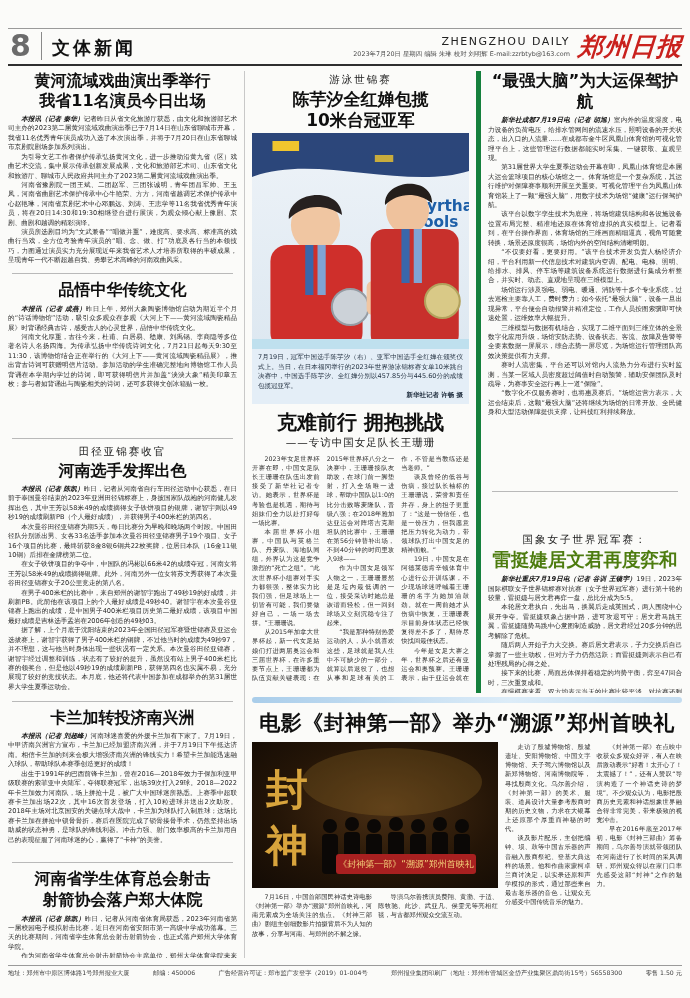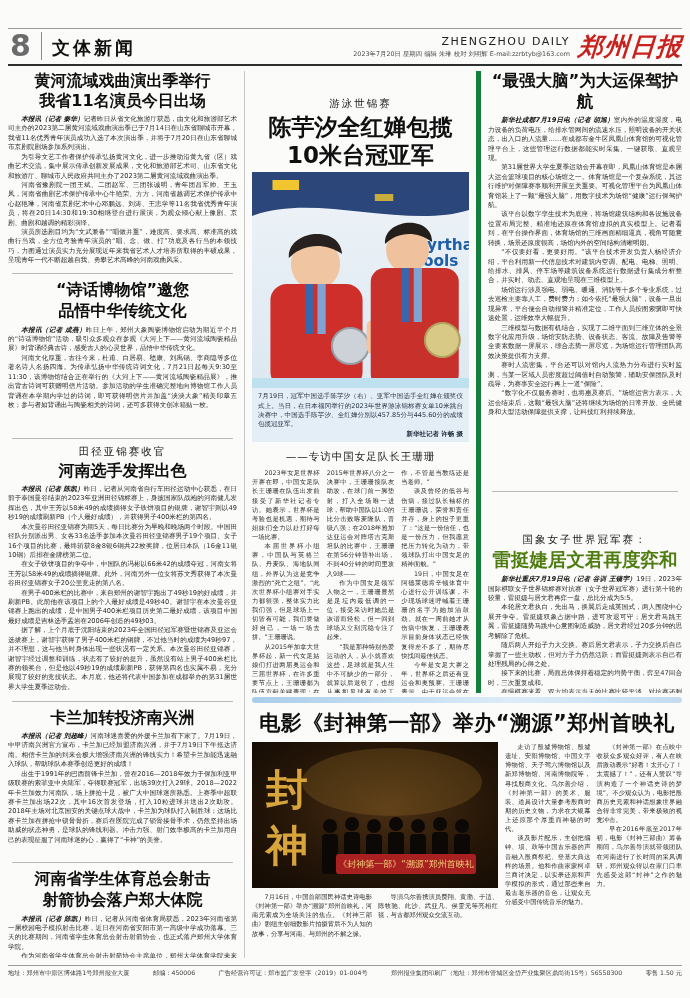--- a/index.html
+++ b/index.html
@@ -22,38 +22,38 @@
   .col-l{width:236px;flex:none;padding-right:7px;overflow:hidden;}
   .mr{flex:1;border-left:1px solid #c8c8c8;padding-left:7px;display:flex;flex-direction:column;overflow:hidden;}
   .mr-top{display:flex;height:622px;overflow:hidden;}
   .col-m{width:224px;flex:none;padding-right:7px;overflow:hidden;}
   .col-r{flex:1;border-left:5px solid #15803d;padding-left:7px;overflow:hidden;}
 
   .art{overflow:hidden;}
   .hr{border:0;border-top:1px solid #b9b9b9;margin:6px 4px;}
 
   .kicker{font-size:10.5px;text-align:center;letter-spacing:2px;color:#1b1b1b;margin-bottom:2px;}
-  .h-xl{font-size:23px;font-weight:bold;text-align:center;line-height:1.22;color:#0f0f0f;}
+  .h-xl{font-size:17px;font-weight:bold;text-align:center;line-height:1.22;color:#0f0f0f;}
   .h-l{font-size:16px;font-weight:bold;text-align:center;line-height:1.25;color:#0f0f0f;}
   .h-m{font-size:16px;font-weight:bold;text-align:center;line-height:1.3;color:#0f0f0f;}
   .subtitle{font-size:10.5px;text-align:center;color:#1b1b1b;margin-top:2px;letter-spacing:1px;}
 
   .bt{font-size:6.6px;line-height:1.43;text-align:justify;color:#2b2b2b;margin-top:4px;}
   .bt p{text-indent:2em;}
   .lead{font-weight:bold;color:#111;font-style:italic;}
 
   
   .art-opera{height:196px;}
   .art-museum{height:152px;}
   .art-athletics{height:250px;}
   .art-kalanga{height:148px;}
   .art-shooting{height:92px;}
 
   
-  .dive-head{padding:2px 0 3px;margin-top:24px;}
+  .dive-head{padding:2px 0 3px;}
   .photo-dive{width:100%;height:216px;display:block;}
   .caption{background:#e4eef7;font-size:6.5px;line-height:1.45;text-align:justify;color:#243242;padding:4px 6px 3px;}
   .caption .credit{display:block;text-align:right;font-weight:bold;}
 
   
   .art-wang{margin-top:6px;}
   .wang-body{margin-top:4px;height:236px;column-count:3;column-gap:7px;font-size:6.3px;line-height:1.45;text-align:justify;color:#2b2b2b;overflow:hidden;}
   .wang-body p{text-indent:2em;}
 
   
@@ -108,21 +108,20 @@
           <p>为引导文艺工作者保护传承弘扬黄河文化，进一步推动沿黄九省（区）戏曲艺术交流，集中展示传承创新发展成果，文化和旅游部艺术司、山东省文化和旅游厅、聊城市人民政府共同主办了2023第二届黄河流域戏曲演出季。</p>
           <p>河南省豫剧院一团王斌、二团赵军、三团张诚明，青年团吕军帅、王玉凤，河南省曲剧艺术保护传承中心牛艳荣、方方，河南省越调艺术保护传承中心赵艳琳，河南省京剧艺术中心邓鹏远、刘涛、王志学等11名我省优秀青年演员，将在20日14:30和19:30相继登台进行展演，为观众倾心献上豫剧、京剧、曲剧和越调的精彩演绎。</p>
           <p>演员所选剧目均为“文武兼备”“唱做并重”，难度高、要求高、标准高的戏曲行当戏，全方位考验青年演员的“唱、念、做、打”功底及各行当的本领技巧，力图通过演员实力充分展现近年来我省艺术人才培养所取得的丰硕成果，呈现青年一代不断超越自我、勇攀艺术高峰的河南戏曲风采。</p>
         </div>
       </div>
 
       <hr class="hr">
 
       <div class="art art-museum">
         <div class="h-m">
-          <div>“诗话博物馆”邀您</div>
           <div>品悟中华传统文化</div>
         </div>
         <div class="bt">
           <p><span class="lead">本报讯（记者 成燕）</span><span>昨日上午，郑州大象陶瓷博物馆启动为期近半个月的“诗话博物馆”活动，吸引众多观众在参观《大河上下——黄河流域陶瓷精品展》时背诵经典古诗，感受古人的心灵世界，品悟中华传统文化。</span></p>
           <p>河南文化厚重，古往今来，杜甫、白居易、嵇康、刘禹锡、李商隐等多位著名诗人名扬四海。为传承弘扬中华传统诗词文化，7月21日起每天9:30至11:30，该博物馆结合正在举行的《大河上下——黄河流域陶瓷精品展》，推出背古诗词可获赠明信片活动。参加活动的学生准确完整地向博物馆工作人员背诵在本学期内学过的诗词，即可获得明信片并加盖“泱泱大象”精美印章五枚；参与者如背诵出与陶瓷相关的诗词，还可多获得文创冰箱贴一枚。</p>
         </div>
       </div>
 
       <hr class="hr">
 
@@ -207,20 +206,21 @@
             <circle cx="186" cy="168" r="17" fill="#d9c987" stroke="#b2a25d" stroke-width="2"></circle>
             <rect x="0" y="206" width="212" height="10" fill="#bfe0ee"></rect>
           </svg>
 
           <div class="caption">
             <span>7月19日，冠军中国选手陈芋汐（右）、亚军中国选手全红婵在颁奖仪式上。当日，在日本福冈举行的2023年世界游泳锦标赛女单10米跳台决赛中，中国选手陈芋汐、全红婵分别以457.85分与445.60分的成绩包揽冠亚军。</span>
             <span class="credit">新华社记者 许畅 摄</span>
           </div>
 
           <div class="art art-wang">
+            <div class="h-xl" style="font-size:20px;">克难前行 拥抱挑战</div>
             <div class="subtitle">——专访中国女足队长王珊珊</div>
             <div class="wang-body">
               <p>2023年女足世界杯开赛在即，中国女足队长王珊珊在队伍出发前接受了新华社记者专访。她表示，世界杯是考验也是机遇，期待与姐妹们全力以赴打好每一场比赛。</p>
               <p>本届世界杯小组赛，中国队与英格兰队、丹麦队、海地队同组，外界认为这是竞争激烈的“死亡之组”。“此次世界杯小组赛对手实力都很强，整体实力比我们强，但足球场上一切皆有可能，我们要做好自己，一场一场去拼。”王珊珊说。</p>
               <p>从2015年加拿大世界杯起，新一代女足姑娘们打进两届奥运会和三届世界杯，在许多重要节点上，王珊珊都为队伍贡献关键表现：在2015年世界杯八分之一决赛中，王珊珊接队友助攻，在球门前一脚垫射，打入全场唯一进球，帮助中国队以1:0的比分击败喀麦隆队，晋级八强；在2018年雅加达亚运会对阵塔吉克斯坦队的比赛中，王珊珊在第56分钟替补出场，不到40分钟的时间里攻入9球——</p>
               <p>作为中国女足领军人物之一，王珊珊显然是足坛内最低调的一位，接受采访时她总是诙谐而轻松，但一回到球场又立刻沉稳专注了起来。</p>
               <p>“我是那种特别热爱运动的人，从小就喜欢这些，足球就是我人生中不可缺少的一部分，就算以后退役了，也想从事和足球有关的工作，不管是当教练还是当老师。”</p>
               <p>谈及曾经的低谷与伤病，接过队长袖标的王珊珊说，荣誉和责任并存，身上的担子更重了：“这是一份信任，也是一份压力，但我愿意把压力转化为动力，带领球队打出中国女足的精神面貌。”</p>
               <p>19日，中国女足在阿德莱德肯辛顿体育中心进行公开训练课，不少现场球迷呼喊着王珊珊的名字为她加油鼓劲。就在一周前她才从伤病中恢复，王珊珊表示目前身体状态已经恢复得差不多了，期待尽快找回最佳状态。</p>
               <p>今年是女足大赛之年，世界杯之后还有亚运会和奥预赛。王珊珊表示，由于亚运会就在家门口举行，大家都十分渴望在各项比赛中拿出好的表现：“希望能打出我们的水平和气势，让更多人看到中国女足精神。”</p>

